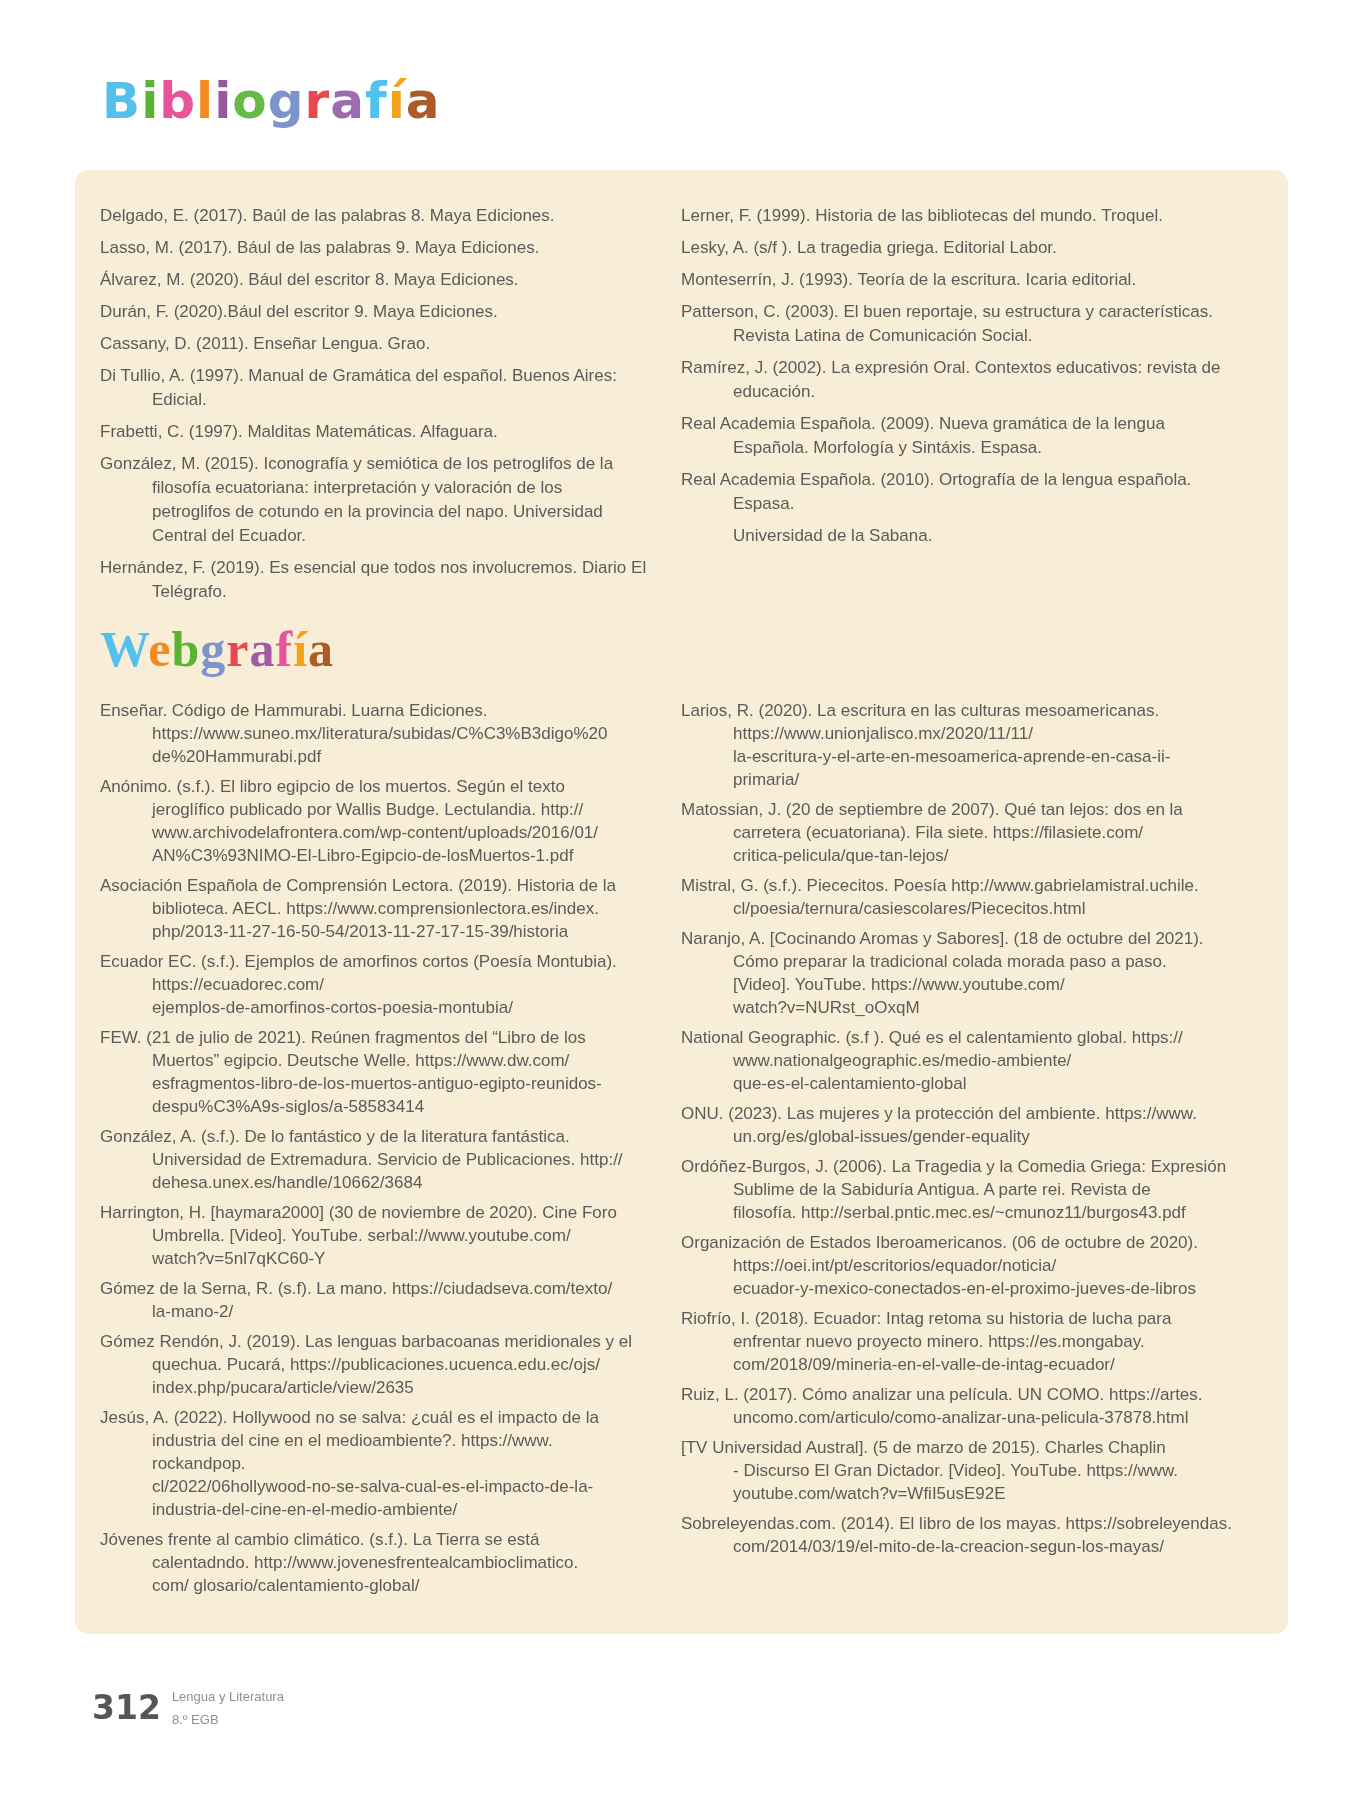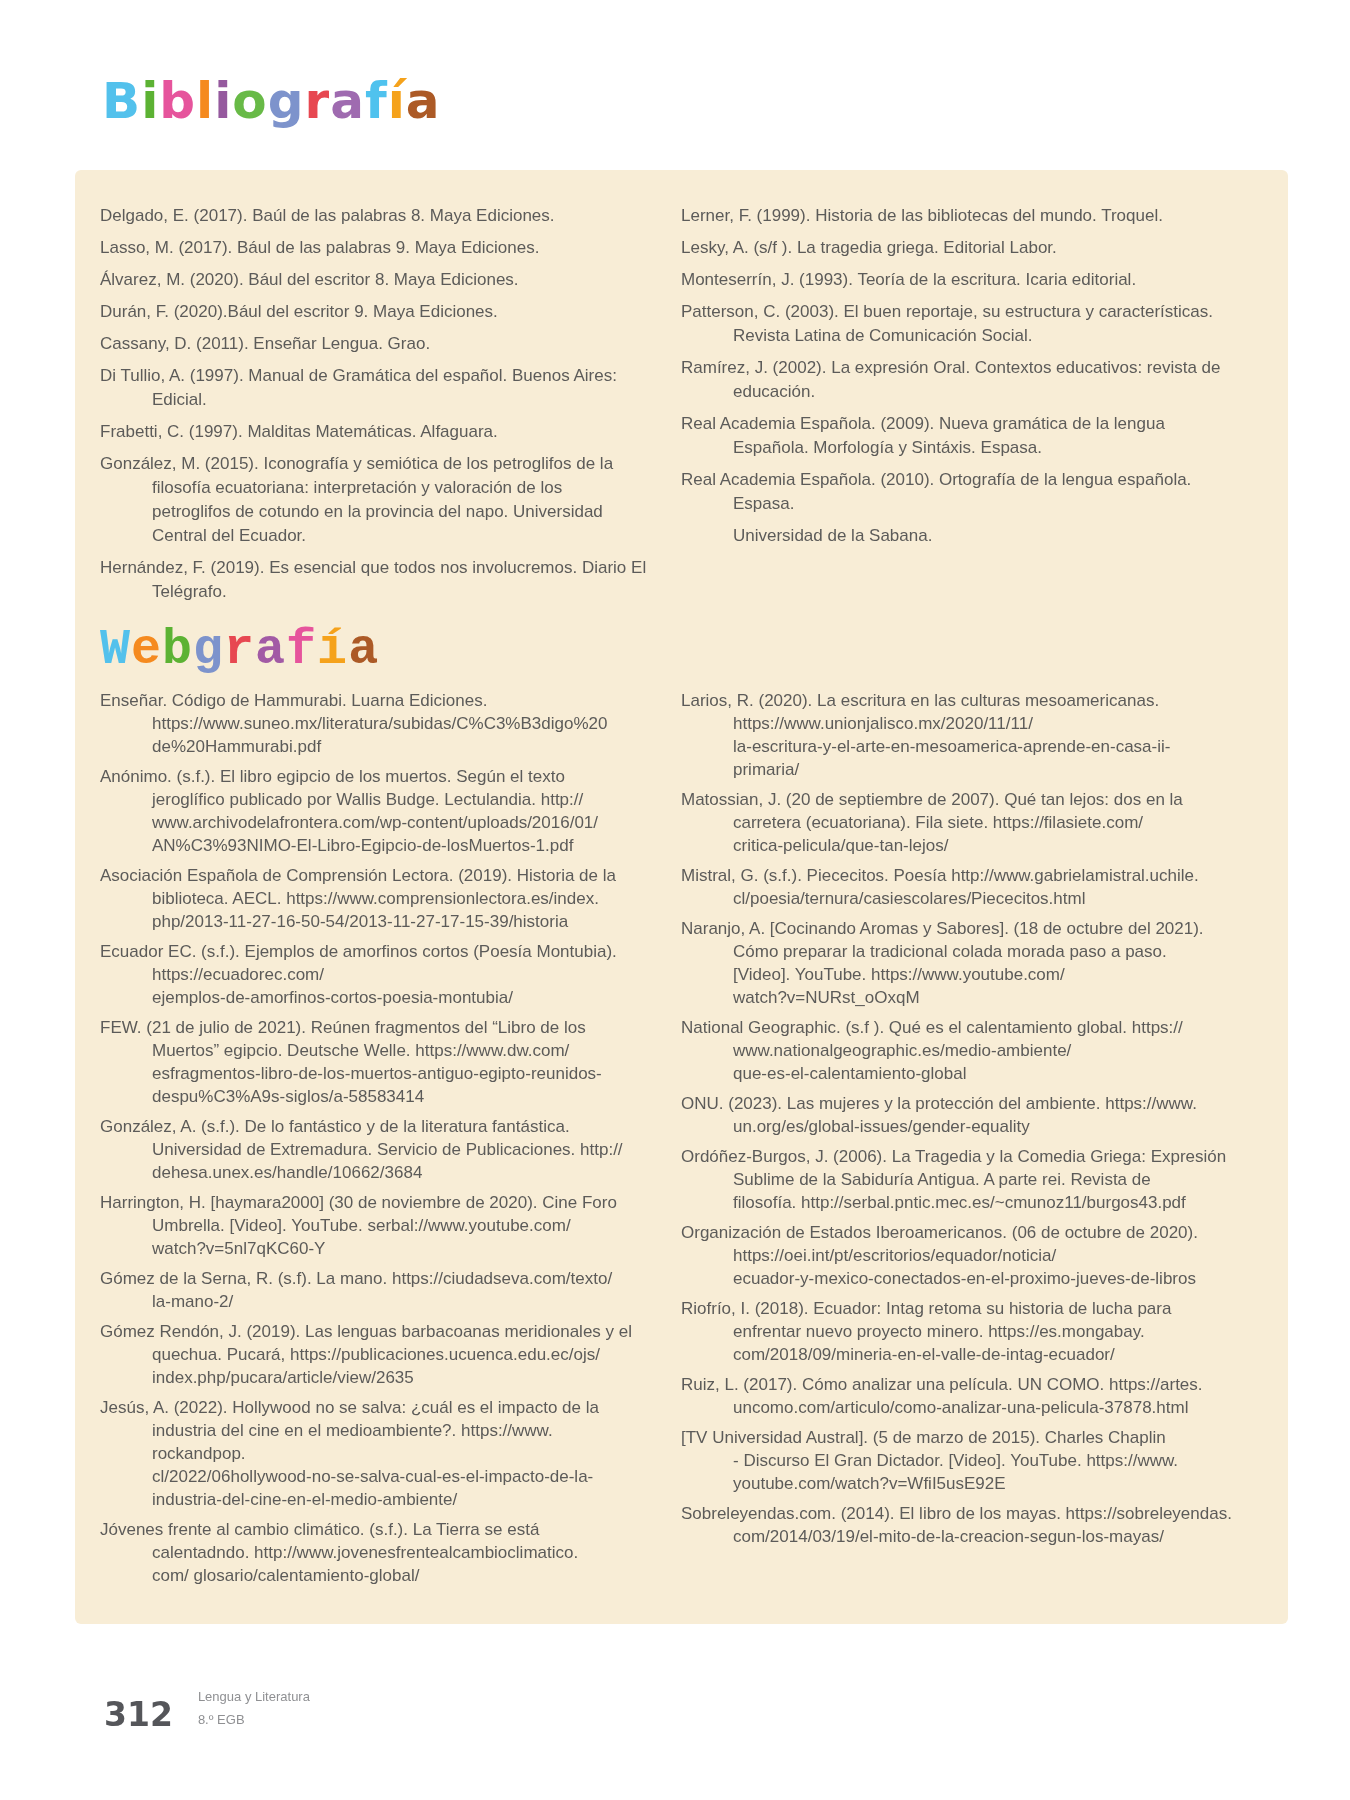--- a/index.html
+++ b/index.html
@@ -18,46 +18,46 @@
 
   .big-title{
     position:absolute;left:102px;top:76px;margin:0;
     font-family:"DejaVu Sans",sans-serif;
     font-size:50px;font-weight:800;letter-spacing:1px;line-height:1;
   }
 
   .panel{
     position:absolute;left:75px;top:170px;width:1213px;
     background:var(--panel-bg);
-    border-radius:6px;
+    border-radius:14px;
     padding:34px 28px 30px 25px;
   }
 
   .columns{display:flex;gap:36px;}
   .col-left{width:545px;flex:0 0 545px;}
   .col-right{width:580px;flex:0 0 580px;}
 
   .entry{margin-bottom:8px;}
   .web-col .entry{margin-bottom:7px;}
   .line{
     white-space:nowrap;
     font-size:17px;line-height:24px;color:var(--body-text);
   }
   .web-col .line{line-height:23px;}
   .line.cont{padding-left:52px;}
 
   .web-title{
-    margin:10px 0 12px 0;
-    font-family:Liberation Mono, monospace;
+    margin:10px 0 22px 0;
+    font-family:Liberation Serif, serif;
     font-size:50px;font-weight:800;letter-spacing:1px;line-height:1.1;
   }
 
   .footer{
-    position:absolute;left:104px;top:1684px;
-    display:flex;align-items:flex-end;gap:25px;
+    position:absolute;left:92px;top:1684px;
+    display:flex;align-items:center;gap:11px;
   }
   .page-num{
     font-family:"DejaVu Sans",sans-serif;
     font-size:33px;font-weight:800;color:var(--footer-number);line-height:1;
   }
   .footer-sub{
     font-size:13px;color:var(--footer-text);line-height:23px;padding-top:1px;
   }
 </style>
 </head>

